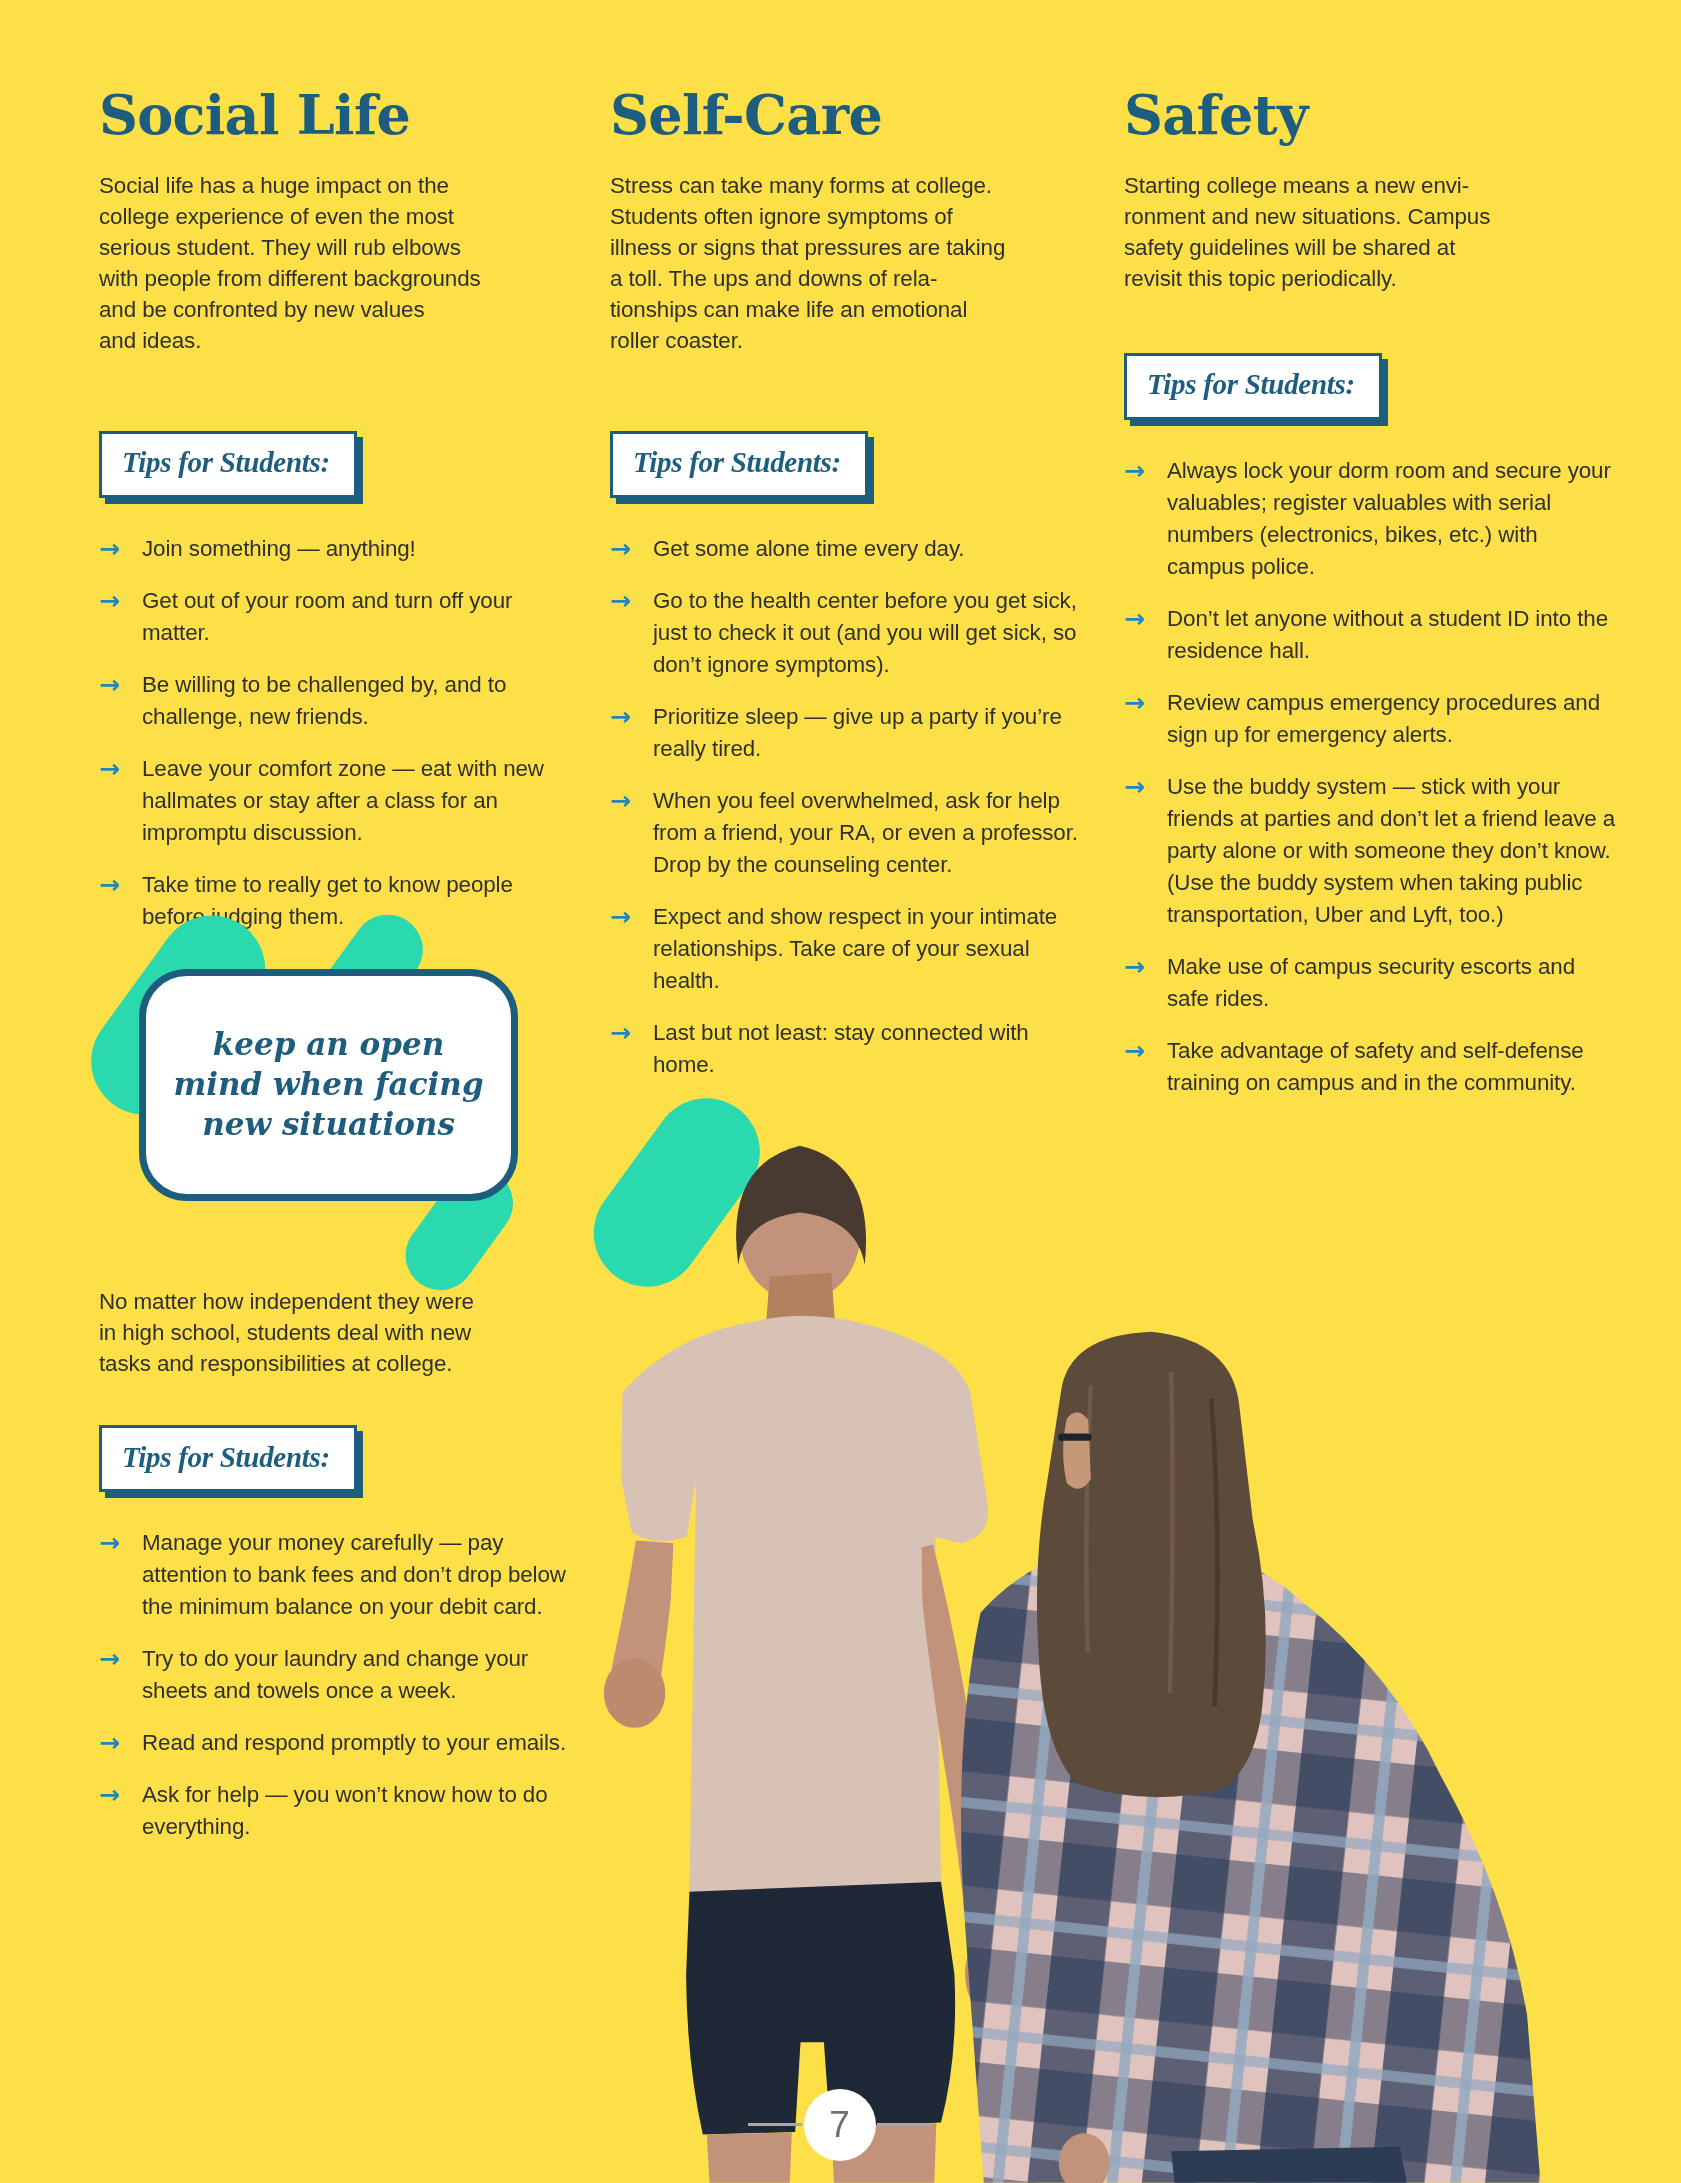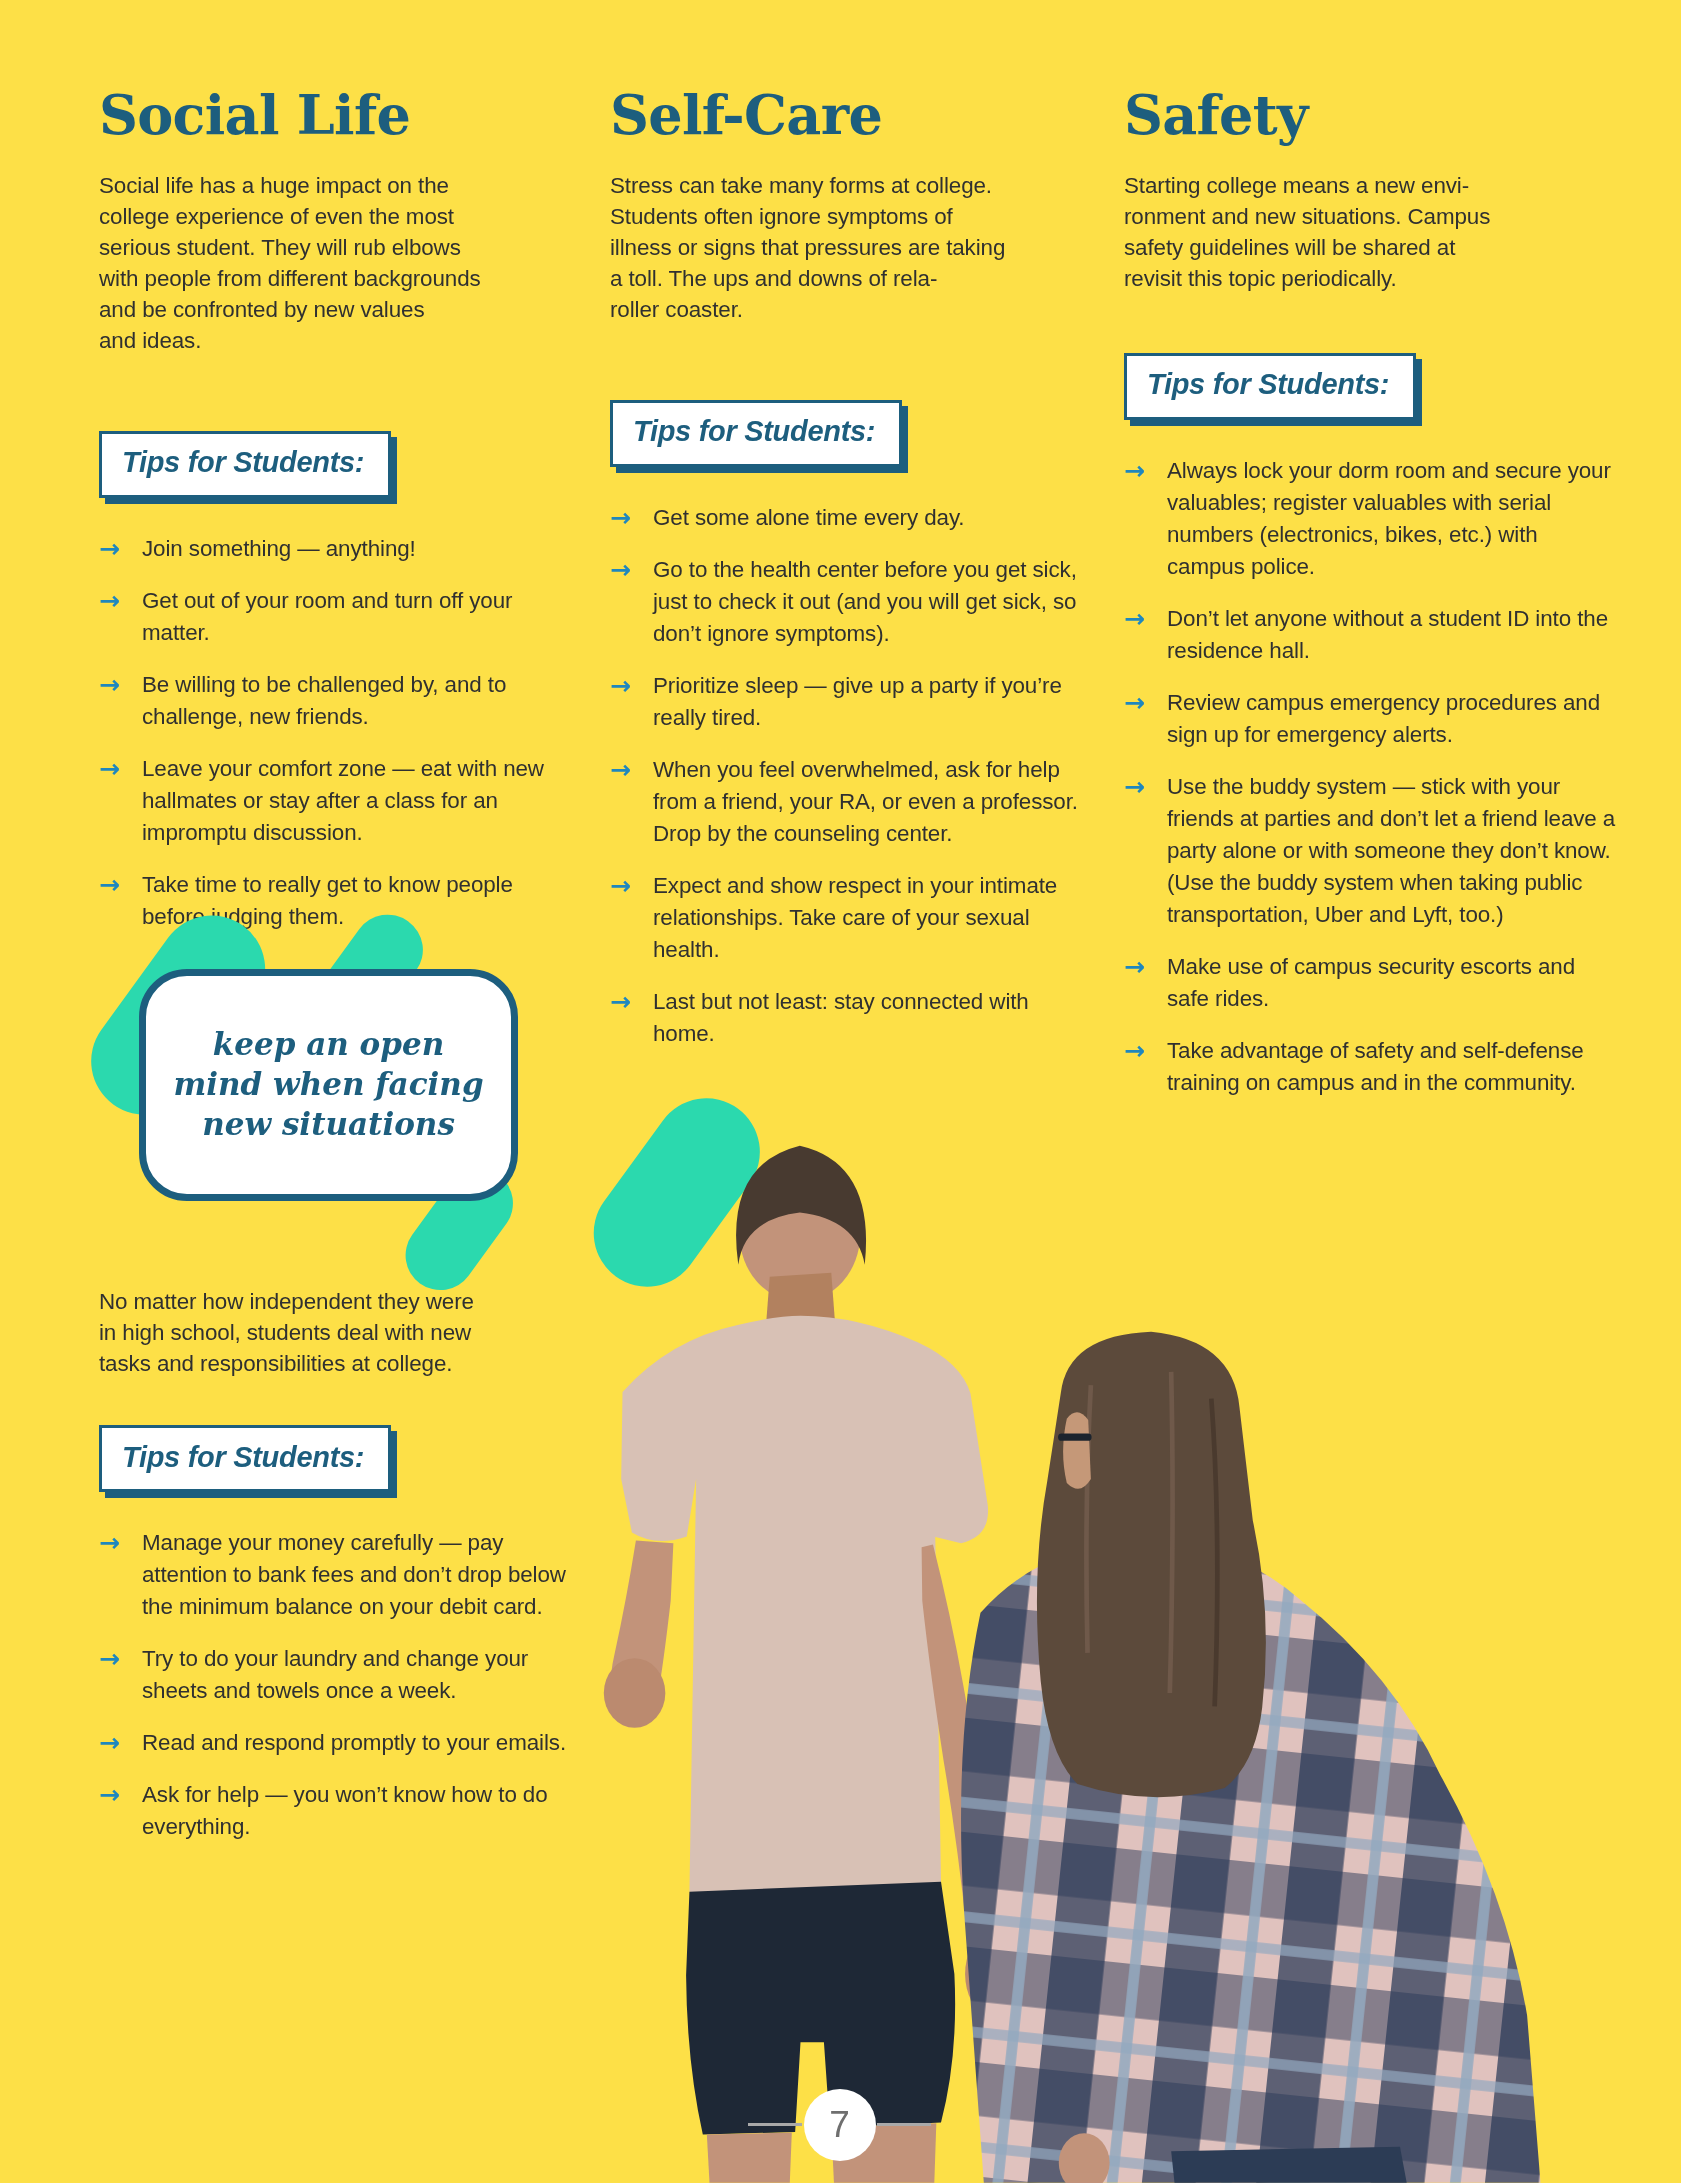--- a/index.html
+++ b/index.html
@@ -40,21 +40,21 @@
     display:inline-block;
     margin-top:75px;
     background:#ffffff;
     border:3.3px solid #1d5e7e;
     box-shadow:6px 6px 0 0 #1d5e7e;
     padding:14.7px 24px 17.4px 20px;
   }
   #col-safety .tips-box{margin-top:59px;}
   #lifeskills .tips-box{margin-top:46px;}
   .tips-label{
-    font-family:Liberation Sans, sans-serif;
+    font-family:Liberation Serif, serif;
     font-style:italic;
     font-weight:700;
     font-size:29px;
     line-height:1;
     letter-spacing:-0.3px;
     color:#1d5e7e;
   }
 
   
   .tip-list{margin-top:35px;}
@@ -156,20 +156,21 @@
     </div>
   </div>
 
   <div class="col" id="col-selfcare">
     <h1 class="section-title">Self-Care</h1>
     <div class="intro">
       <span class="intro-line">Stress can take many forms at college.</span>
       <span class="intro-line">Students often ignore symptoms of</span>
       <span class="intro-line">illness or signs that pressures are taking</span>
       <span class="intro-line">a toll. The ups and downs of rela-</span>
+      <span class="intro-line">tionships can make life an emotional</span>
       <span class="intro-line">roller coaster.</span>
     </div>
     <div class="tips-box">
       <span class="tips-label">Tips for Students:</span>
     </div>
     <div class="tip-list">
       <div class="tip">
         <span class="tip-arrow">→</span>
         <span class="tip-text">Get some alone time every day.</span>
       </div>

